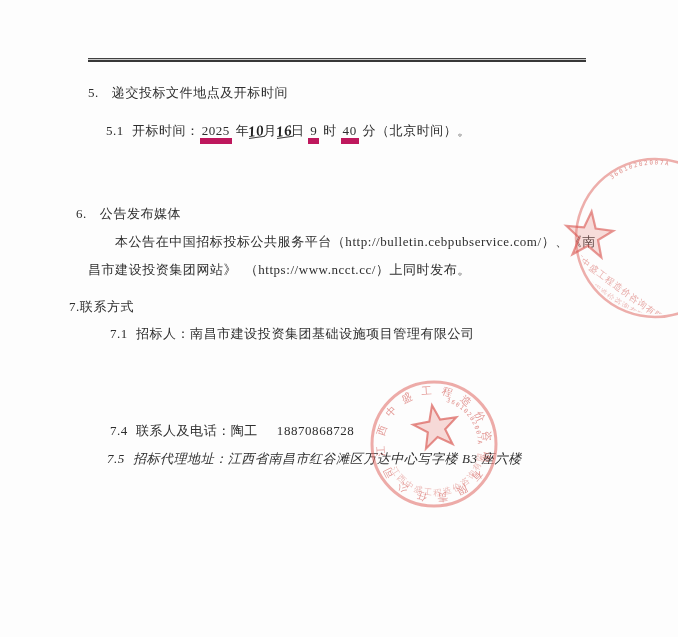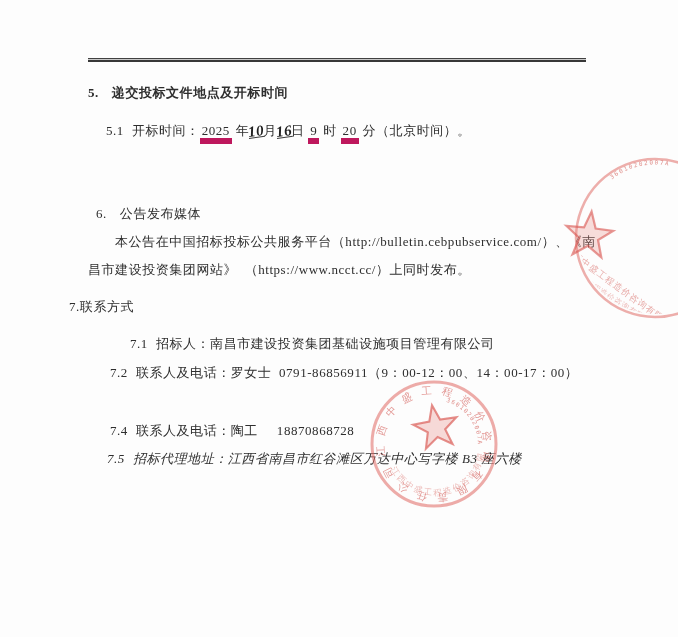--- a/index.html
+++ b/index.html
@@ -14,69 +14,68 @@
   .rule{
     position:absolute;left:88px;top:58px;width:498px;height:4px;
     background:linear-gradient(to bottom,#414141 0 36%,#c9c9c9 36% 56%,#383838 56% 100%);
   }
   .line{
     position:absolute;
     font-size:13px;line-height:17px;
     letter-spacing:0.55px;
     white-space:pre;
   }
-  .bold{font-weight:700;}
+  .bold{font-weight:400;}
   .num-gap{display:inline-block;width:13px;}
   .label{margin-right:8px;}
   .u{border-bottom:6px solid #be185d;padding:0 2px;}
   .hw{
     display:inline-block;
     font-style:italic;font-weight:600;font-size:15px;line-height:11px;
     transform:rotate(-8deg) translateY(1px);
     border-bottom:1px solid #3c3c3c;
     margin:0 -1px;color:#1f1f1f;
   }
   
   .l-s5h {left:88px; top:84px;}
   .l-51  {left:106px;top:122px;}
   .l-52a {left:106px;top:150px;}
   .l-52b {left:88px; top:178px;}
-  .l-s6h {left:96px; top:205px;text-align:center;}
+  .l-s6h {left:76px; top:205px;text-align:center;}
   .l-6a  {left:115px;top:233px;}
   .l-6b  {left:88px; top:261px;}
   .l-s7h {left:69px; top:298px;}
-  .l-71  {left:110px;top:335px;margin-left:20px;}
+  .l-71  {left:110px;top:325px;}
   .l-72  {left:110px;top:364px;}
   .l-73  {left:110px;top:393px;}
   .l-74  {left:110px;top:422px;}
   .l-75  {left:107px;top:450px;font-style:italic;}
   .stamp{position:absolute;pointer-events:none;}
   .stamp-b{left:354px;top:366px;}
   .stamp-a{left:556px;top:150px;}
 </style>
 </head>
 <body>
 
 <div class="page">
 
   <div class="rule"></div>
 
   <div class="line bold l-s5h"><span>5.</span><span class="num-gap"></span><span>递交投标文件地点及开标时间</span></div>
 
-  <div class="line l-51"><span class="label">5.1</span><span>开标时间：</span><span class="u">2025</span><span> 年</span><span class="hw">10</span><span>月</span><span class="hw">16</span><span>日 </span><span class="u">9</span><span> 时 </span><span class="u">20</span><span> 分</span><span>（北京时间）。</span></div>
+  <div class="line l-51"><span class="label">5.1</span><span>开标时间：</span><span class="u">2025</span><span> 年</span><span class="hw">10</span><span>月</span><span class="hw">16</span><span>日 </span><span class="u">9</span><span> 时 </span><span class="u">40</span><span> 分</span><span>（北京时间）。</span></div>
 
 
   <div class="line l-s6h"><span>6.</span><span class="num-gap"></span><span>公告发布媒体</span></div>
   <div class="line l-6a"><span>本公告在中国招标投标公共服务平台（http://bulletin.cebpubservice.com/）、《南</span></div>
   <div class="line l-6b"><span>昌市建设投资集团网站》  （https://www.ncct.cc/）上同时发布。</span></div>
 
   <div class="line l-s7h">7.联系方式</div>
 
   <div class="line l-71"><span class="label">7.1</span><span>招标人：南昌市建设投资集团基础设施项目管理有限公司</span></div>
-  <div class="line l-72"><span class="label">7.2</span><span>联系人及电话：罗女士  0791-86856911（9：00-12：00、14：00-17：00）</span></div>
   <div class="line l-74"><span class="label">7.4</span><span>联系人及电话：陶工     18870868728</span></div>
   <div class="line l-75"><span class="label">7.5</span><span>招标代理地址：江西省南昌市红谷滩区万达中心写字楼 B3 座六楼</span></div>
 
   <svg class="stamp stamp-b" width="162" height="162" viewBox="0 0 162 162">
     <defs>
       <path id="ringB" d="M 80 78 m -50 0 a 50 50 0 1 1 100 0 a 50 50 0 1 1 -100 0"></path>
       <path id="serB" d="M 102 40 A 44 44 0 0 1 109 111"></path>
       <path id="ghostB" d="M 32 92 A 50 50 0 0 0 128 95"></path>
       <clipPath id="clipB">
           <circle cx="80" cy="78" r="60"></circle>

